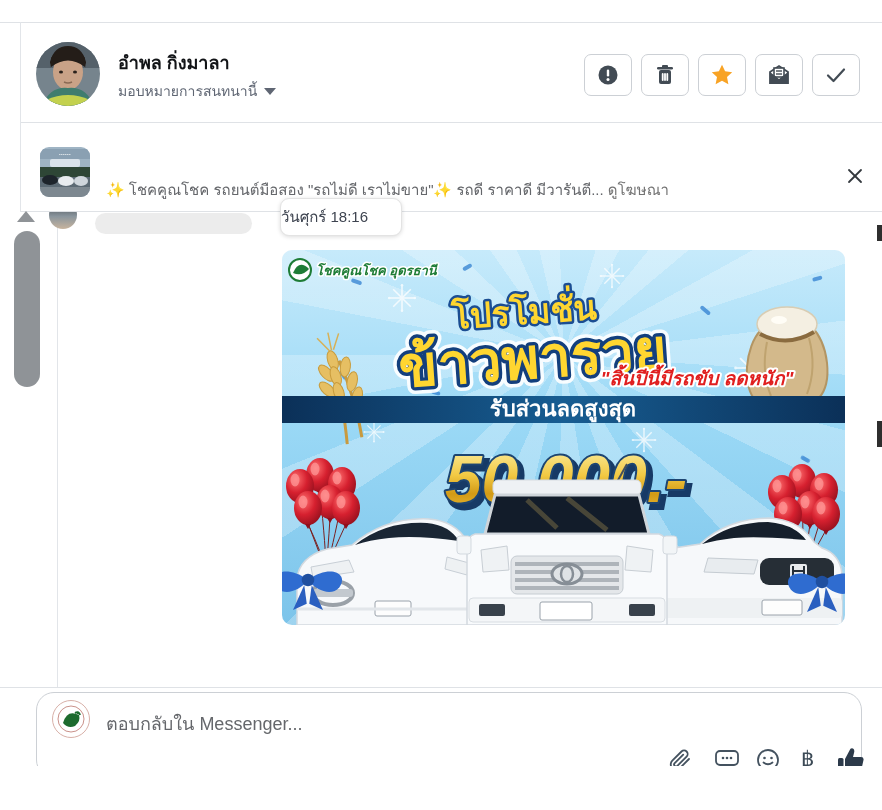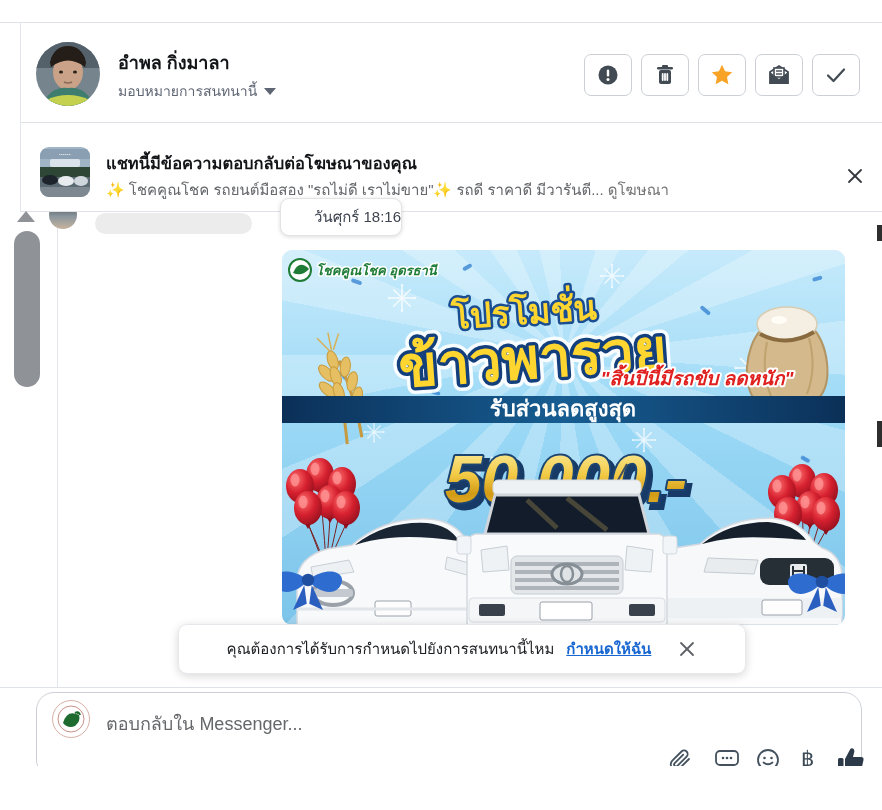--- a/index.html
+++ b/index.html
@@ -16,21 +16,21 @@
   .hdr-sub{font-size:14px;color:#5f6673;display:flex;align-items:center;gap:7px;cursor:pointer}
   .caret{width:0;height:0;border-left:6px solid transparent;border-right:6px solid transparent;border-top:7px solid #5f6673}
   .actbtn{position:absolute;top:54px;width:48px;height:42px;background:#fff;border:1px solid #ccd0d5;border-radius:7px;display:flex;align-items:center;justify-content:center;cursor:pointer}
 
   
   .ban-title{font-size:16.5px;font-weight:bold;color:#121417}
   .ban-prev{font-size:15px;color:#65676b}
   .ban-link{font-size:15px;color:#737373;cursor:pointer}
 
   .bubble{position:absolute;left:95px;top:213px;width:157px;height:21px;background:#ececec;border-radius:12px}
-  .tooltip{position:absolute;left:280px;top:198px;width:122px;height:38px;background:#fff;border:1px solid #e3e3e3;border-radius:9px;box-shadow:0 1px 4px rgba(0,0,0,.14);display:flex;align-items:center;justify-content:flex-end;font-size:15px;color:#3e4450}
+  .tooltip{position:absolute;left:280px;top:198px;width:122px;height:38px;background:#fff;border:1px solid #e3e3e3;border-radius:9px;box-shadow:0 1px 4px rgba(0,0,0,.14);display:flex;align-items:center;justify-content:flex-start;font-size:15px;color:#3e4450}
 
   
   .promo{position:absolute;left:282px;top:250px;width:563px;height:375px;border-radius:10px;overflow:hidden;cursor:pointer;
     background:
       repeating-conic-gradient(from 6deg at 50% 28%, rgba(255,255,255,0) 0deg 11deg, rgba(255,255,255,.26) 11deg 22deg),
       linear-gradient(180deg,#c6eafb 0%,#9bd9f6 45%,#7cc4ea 100%);}
   .promo svg{position:absolute;left:0;top:0}
 
   
   .assign{position:absolute;left:178px;top:624px;width:568px;height:50px;background:#fff;border:1px solid #e6e8ec;border-radius:9px;box-shadow:0 2px 10px rgba(0,0,0,.16);display:flex;align-items:center;justify-content:center;gap:12px}
@@ -165,21 +165,20 @@
       <text x="25" y="9" font-size="6" fill="#fff" text-anchor="middle" font-weight="bold">······</text>
       <rect x="10" y="12" width="30" height="8" rx="2" fill="#d9e2ea"></rect>
       <rect x="0" y="20" width="50" height="12" fill="#2e4636"></rect>
       <rect x="0" y="30" width="50" height="12" fill="#5c6a74"></rect>
       <ellipse cx="10" cy="33" rx="8" ry="5" fill="#1d242b"></ellipse>
       <ellipse cx="26" cy="34" rx="8" ry="5" fill="#e8ecef"></ellipse>
       <ellipse cx="41" cy="34" rx="7" ry="5" fill="#cfd6dc"></ellipse>
       <rect x="0" y="40" width="50" height="10" fill="#7d8890"></rect>
     </svg>
   </div>
-  <div class="abs ban-title nw" style="left:106px;top:150px">แชทนี้มีข้อความตอบกลับต่อโฆษณาของคุณ</div>
   <div class="abs nw" style="left:106px;top:178px">
     <span class="ban-prev">✨ โชคคูณโชค รถยนต์มือสอง "รถไม่ดี เราไม่ขาย"✨ รถดี ราคาดี มีวารันตี... </span>
     <span class="ban-link">ดูโฆษณา</span>
   </div>
   <div class="abs" style="left:844px;top:165px;width:22px;height:22px">
     <svg width="22" height="22" viewBox="0 0 22 22">
       <line x1="5" y1="5" x2="17" y2="17" stroke="#33383d" stroke-width="1.8" stroke-linecap="round"></line>
       <line x1="17" y1="5" x2="5" y2="17" stroke="#33383d" stroke-width="1.8" stroke-linecap="round"></line>
     </svg>
   </div>
@@ -365,28 +364,20 @@
         <rect x="12" y="124" width="26" height="12" rx="2" fill="#39424c"></rect>
         <rect x="162" y="124" width="26" height="12" rx="2" fill="#39424c"></rect>
         <rect x="73" y="122" width="52" height="18" rx="2" fill="#ffffff" stroke="#9aa2ab"></rect>
       </g>
 
       <use href="#bow" transform="translate(26,330) scale(1.25)"></use>
       <use href="#bow" transform="translate(540,332) scale(1.25)"></use>
     </svg>
   </div>
 
-  <div class="assign">
-    <span class="assign-q">คุณต้องการได้รับการกำหนดไปยังการสนทนานี้ไหม</span>
-    <span class="assign-link">กำหนดให้ฉัน</span>
-    <svg width="20" height="20" viewBox="0 0 20 20" style="margin-left:14px;cursor:pointer">
-      <line x1="4" y1="4" x2="16" y2="16" stroke="#5f6368" stroke-width="1.8" stroke-linecap="round"></line>
-      <line x1="16" y1="4" x2="4" y2="16" stroke="#5f6368" stroke-width="1.8" stroke-linecap="round"></line>
-    </svg>
-  </div>
 
   <div class="hline" style="left:0;top:687px;width:882px"></div>
 
   <div class="composer"></div>
   <div class="abs" style="left:52px;top:700px;width:38px;height:38px;border-radius:50%;border:1px solid #d8b0a8;background:#fff;overflow:hidden">
     <svg width="36" height="36" viewBox="0 0 36 36">
       <circle cx="18" cy="18" r="13" fill="#ffffff" stroke="#c9918a" stroke-width="1"></circle>
       <path d="M10,22 Q14,8 26,14 Q28,20 22,25 Q15,28 10,22 Z" fill="#1d6b2e"></path>
       <path d="M22,12 Q26,10 27,14" stroke="#1d6b2e" stroke-width="2" fill="none"></path>
       <circle cx="25" cy="12" r="1.2" fill="#1d6b2e"></circle>

